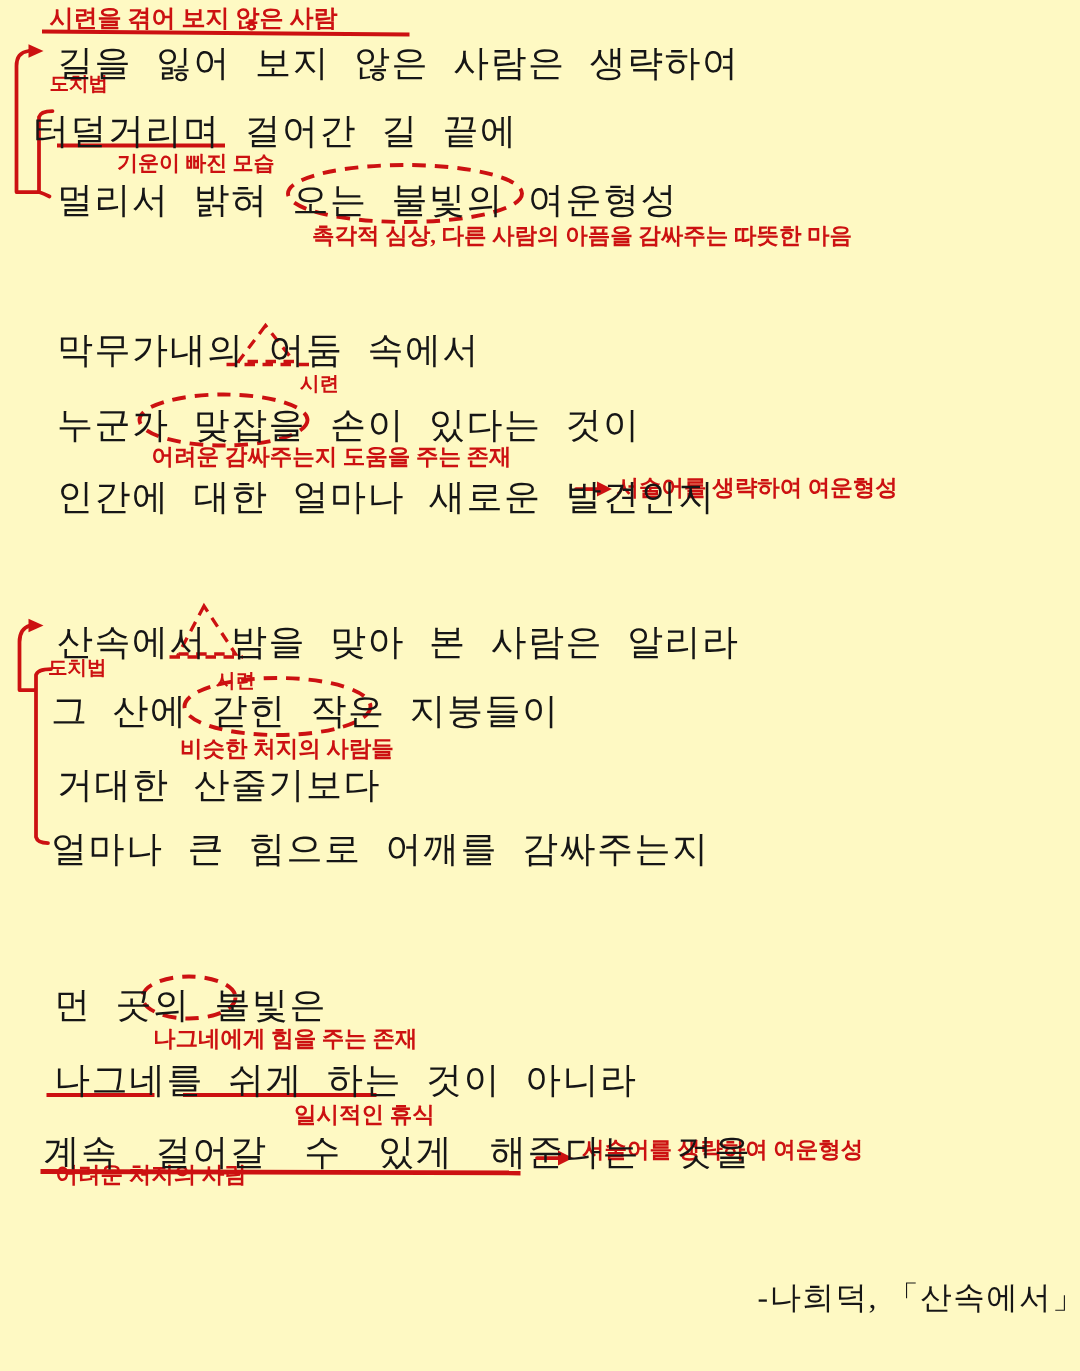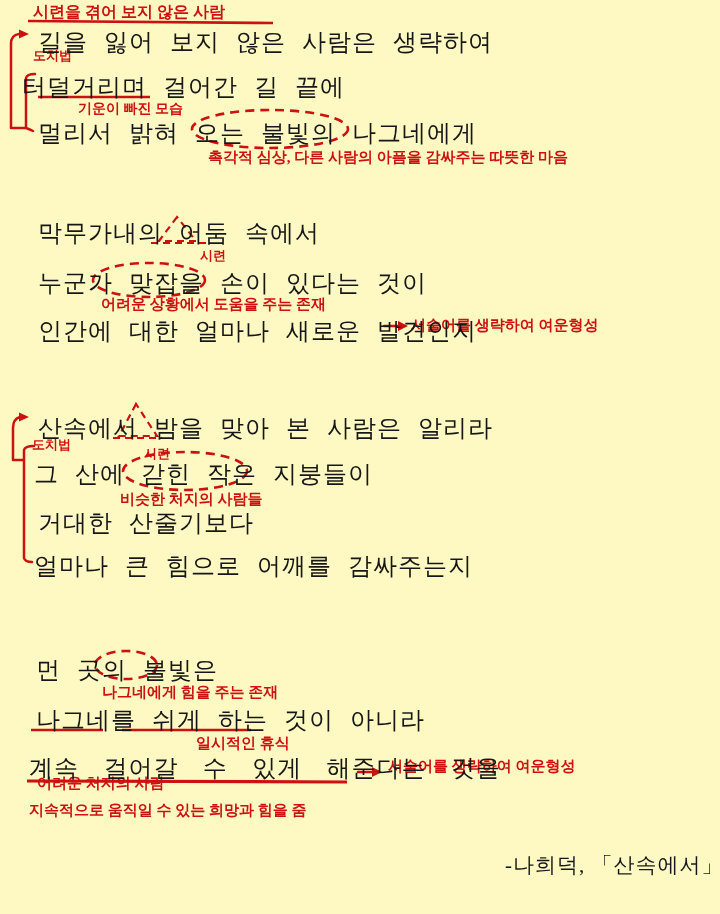--- a/index.html
+++ b/index.html
@@ -70,34 +70,33 @@
 
     <line class="stroke" x1="358" y1="772" x2="373" y2="772"></line>
     <polygon class="head" points="372,767 382,772 372,777"></polygon>
   </svg>
 
   <div class="red-note lg" style="left:33px;top:2px;">시련을 겪어 보지 않은 사람</div>
   <div class="red-note sm" style="left:9px;top:47px;">도치법</div>
   <div class="red-note" style="left:43px;top:100px;font-size:14px;margin-left:35px;">기운이 빠진 모습</div>
   <div class="red-note" style="left:208px;top:148px;">촉각적 심상, 다른 사람의 아픔을 감싸주는 따뜻한 마음</div>
   <div class="red-note sm" style="left:176px;top:247px;">시련</div>
-  <div class="red-note" style="left:101px;top:295px;">어려운 상황에서 도움을 주는 존재</div>
+  <div class="red-note" style="left:101px;top:295px;">어려운 감싸주는지 도움을 주는 존재</div>
   <div class="red-note" style="left:411px;top:316px;">서술어를 생략하여 여운형성</div>
   <div class="red-note sm" style="left:8px;top:436px;">도치법</div>
   <div class="red-note sm" style="left:120px;top:445px;">시련</div>
   <div class="red-note" style="left:120px;top:490px;">비슷한 처지의 사람들</div>
   <div class="red-note" style="left:102px;top:683px;">나그네에게 힘을 주는 존재</div>
   <div class="red-note" style="left:37px;top:734px;margin-top:40px;">어려운 처지의 사람</div>
   <div class="red-note" style="left:196px;top:734px;">일시적인 휴식</div>
   <div class="red-note" style="left:388px;top:757px;">서술어를 생략하여 여운형성</div>
-  <div class="red-note" style="left:29px;top:801px;">지속적으로 움직일 수 있는 희망과 힘을 줌</div>
 
   <div class="poem-line" style="left:38px;top:26px;">길을 잃어 보지 않은 사람은 생략하여</div>
   <div class="poem-line" style="left:22px;top:71px;">터덜거리며 걸어간 길 끝에</div>
-  <div class="poem-line" style="left:38px;top:117px;">멀리서 밝혀 오는 불빛의 나그네에게</div>
+  <div class="poem-line" style="left:38px;top:117px;">멀리서 밝혀 오는 불빛의 여운형성</div>
   <div class="poem-line" style="left:38px;top:217px;">막무가내의 어둠 속에서</div>
   <div class="poem-line" style="left:38px;top:267px;">누군가 맞잡을 손이 있다는 것이</div>
   <div class="poem-line" style="left:38px;top:315px;">인간에 대한 얼마나 새로운 발견인지</div>
   <div class="poem-line" style="left:38px;top:412px;">산속에서 밤을 맞아 본 사람은 알리라</div>
   <div class="poem-line" style="left:34px;top:458px;text-align:right;">그 산에 갇힌 작은 지붕들이</div>
   <div class="poem-line" style="left:38px;top:507px;">거대한 산줄기보다</div>
   <div class="poem-line" style="left:34px;top:550px;">얼마나 큰 힘으로 어깨를 감싸주는지</div>
   <div class="poem-line" style="left:36px;top:704px;">나그네를 쉬게 하는 것이 아니라</div>
   <div class="poem-line" style="left:36px;top:654px;">먼 곳의 불빛은</div>
   <div class="poem-line" style="left:29px;top:752px;font-family:Liberation Mono, monospace;">계속 걸어갈 수 있게 해준다는 것을</div>

